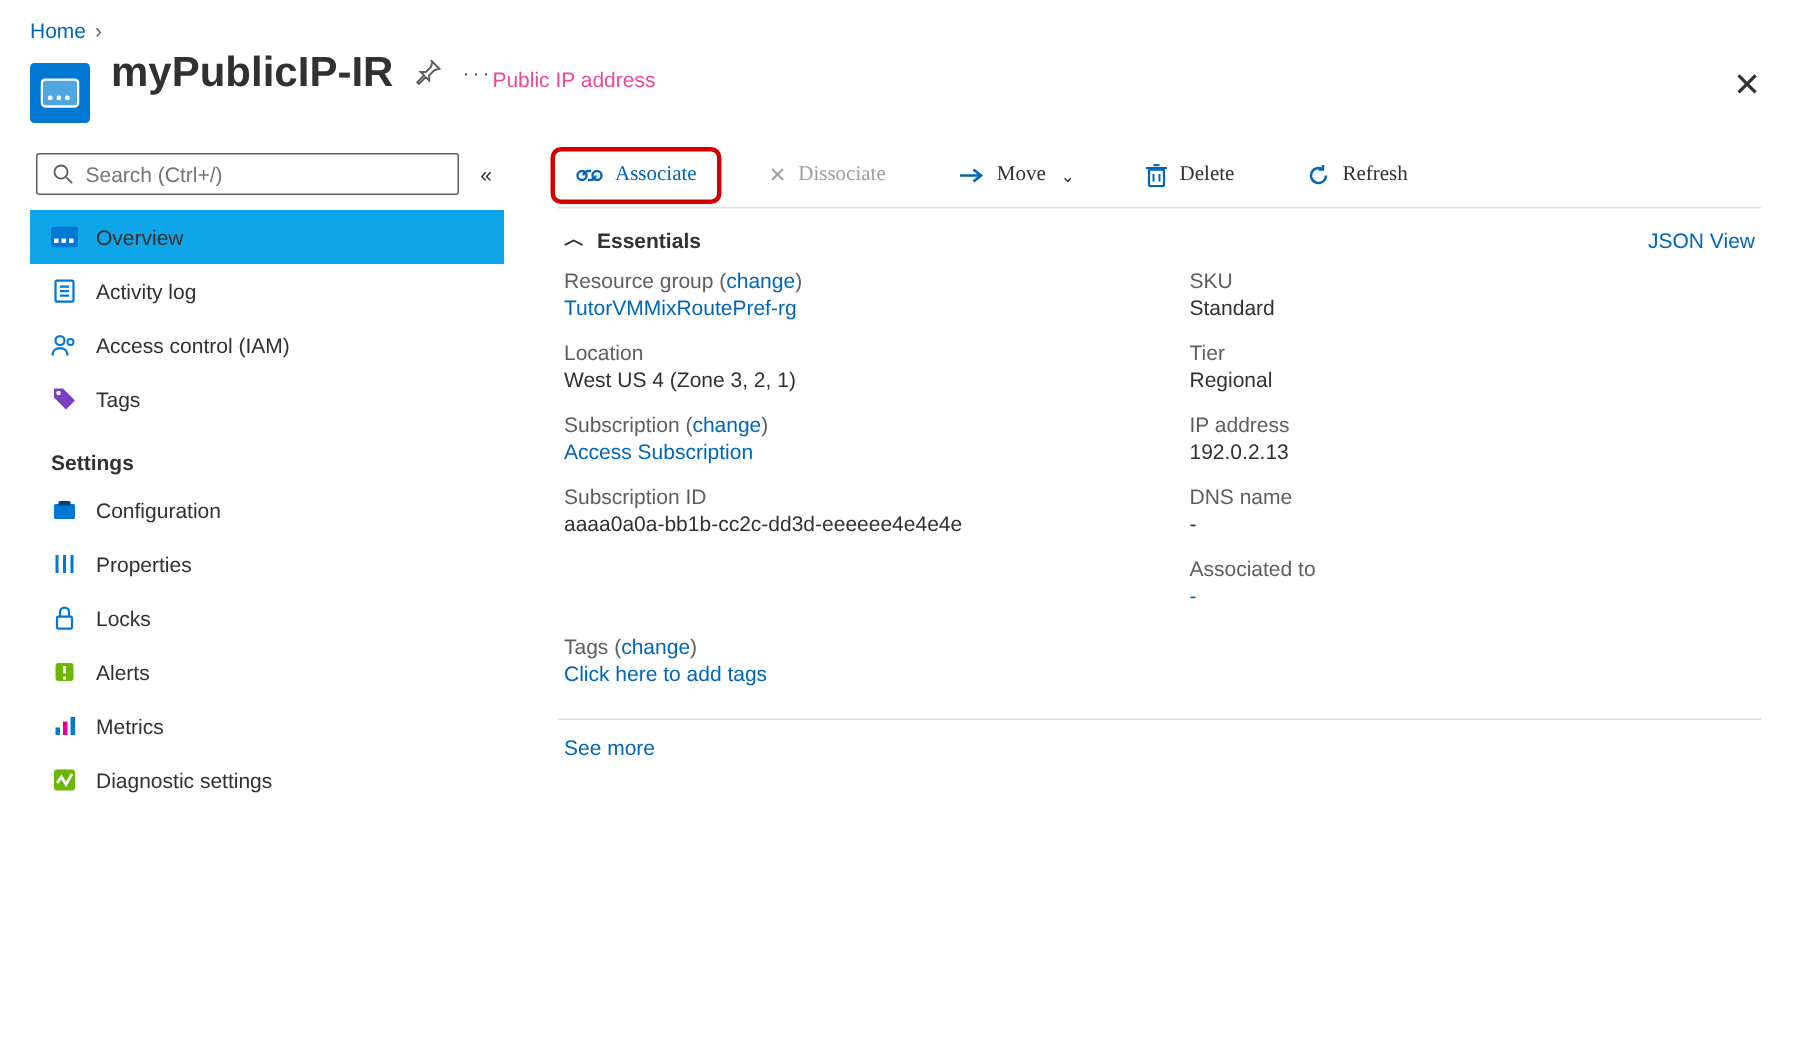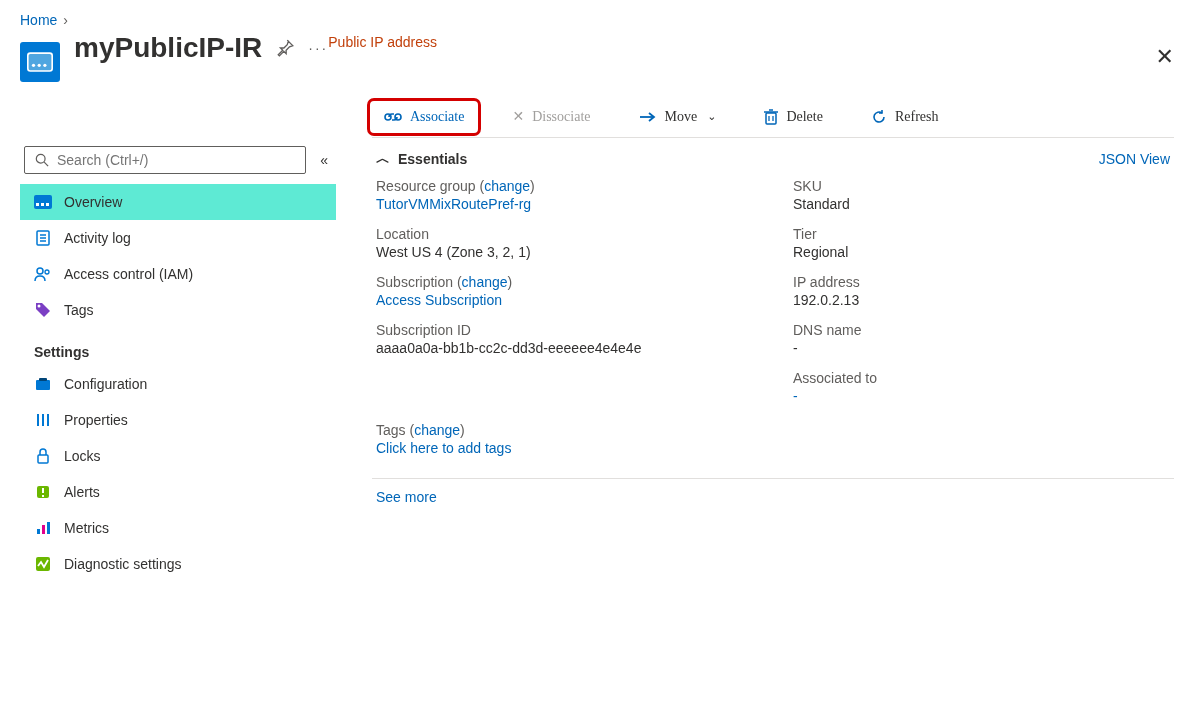--- a/index.html
+++ b/index.html
@@ -9,33 +9,33 @@
     .breadcrumb { display: flex; align-items: center; gap: 6px; color: #0066b8; font-size: 14px; margin-bottom: 4px; }
     .breadcrumb .sep { color: #605e5c; }
 
     .header-row { display: flex; align-items: flex-start; gap: 14px; position: relative; }
     .res-icon { width: 40px; height: 40px; background: #0078d4; border-radius: 3px; display: flex; align-items: center; justify-content: center; margin-top: 10px; }
     .res-icon svg { width: 26px; height: 20px; }
     .title-block { display: flex; flex-direction: row; }
     .title-line { display: flex; align-items: center; gap: 14px; }
     .title-line h1 { font-size: 28px; font-weight: 600; }
     .pin, .dots { cursor: pointer; color: #605e5c; display: inline-flex; align-items: center; }
-    .subtitle { color: #c2410c; font-size: 14px; margin-top: 2px; }
+    .subtitle { color: #ec4899; font-size: 14px; margin-top: 13px; }
     .close-btn { position: absolute; right: 6px; top: 12px; cursor: pointer; font-size: 22px; font-weight: 300; color: #323130; }
 
     .body-row { display: flex; margin-top: 20px; align-items: flex-start; }
 
-    .sidebar { width: 316px; flex-shrink: 0; display: flex; flex-direction: column; margin-top: 44px; }
+    .sidebar { width: 316px; flex-shrink: 0; display: flex; flex-direction: column; }
     .search-row { display: flex; align-items: center; gap: 10px; padding: 0 4px 10px 4px; }
     .search-box { flex: 1; display: flex; align-items: center; gap: 8px; border: 1px solid #605e5c; border-radius: 2px; padding: 5px 10px; color: #605e5c; cursor: text; }
     .search-box input { border: none; outline: none; flex: 1; font-size: 14px; background: transparent; color: #323130; }
     .collapse-btn { cursor: pointer; color: #323130; padding: 4px; }
 
     .side-item { display: flex; align-items: center; gap: 12px; padding: 9px 14px; cursor: pointer; }
-    .side-item.active { background: #5eead4; }
+    .side-item.active { background: #0ea5e9; }
     .side-item .ico { width: 18px; height: 18px; display: inline-flex; align-items: center; justify-content: center; }
     .side-section { font-weight: 600; padding: 16px 14px 6px 14px; }
 
     .main { flex: 1; padding-left: 36px; padding-right: 6px; }
 
     .toolbar { display: flex; align-items: center; gap: 24px; border-bottom: 1px solid #e1dfdd; padding-bottom: 6px; font-family: Liberation Serif, serif; }
     .tool-btn { display: inline-flex; align-items: center; gap: 8px; padding: 6px 12px; cursor: pointer; color: #323130; border-radius: 2px; }
     .tool-btn.disabled { color: #a19f9d; cursor: default; }
     .tool-btn.highlight { outline: 3px solid #d40000; outline-offset: 2px; color: #0066b8; }
     .tool-ico { color: #0066b8; display: inline-flex; align-items: center; }

